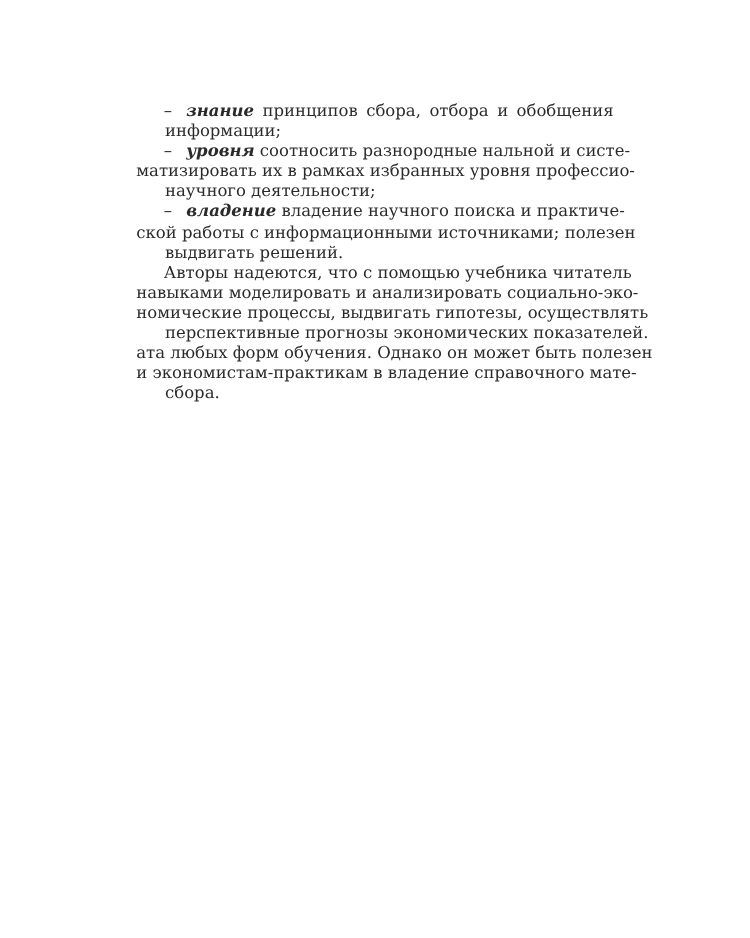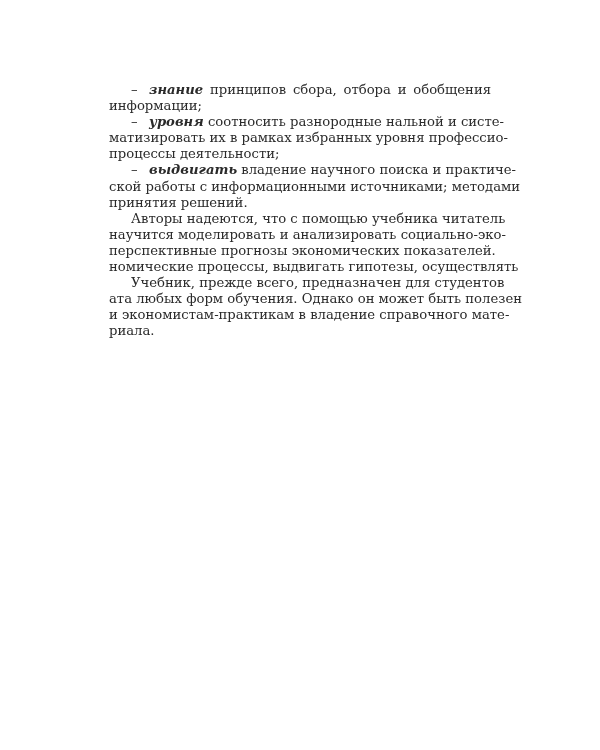--- a/index.html
+++ b/index.html
@@ -32,20 +32,21 @@
   }
   .line {
     display: block;
     white-space: nowrap;
     text-align: justify;
     text-align-last: justify;
     height: 16.1px;
   }
   .line.last {
     text-align-last: left;
+    margin-left: 23px;
   }
   .indent {
     padding-left: 22px;
   }
   .em {
     font-style: italic;
     font-weight: bold;
   }
   .dash {
     display: inline-block;
@@ -59,37 +60,36 @@
   <div class="text-block">
 
     <div class="list-item">
       <span class="line indent"><span class="dash">–</span><span class="em">знание</span><span> принципов сбора, отбора и обобщения</span></span>
       <span class="line last">информации;</span>
     </div>
 
     <div class="list-item">
       <span class="line indent"><span class="dash">–</span><span class="em">уровня</span><span> соотносить разнородные нальной и систе-</span></span>
       <span class="line">матизировать их в рамках избранных уровня профессио-</span>
-      <span class="line last">процессы деятельности;</span>
+      <span class="line last">научного деятельности;</span>
     </div>
 
     <div class="list-item">
-      <span class="line indent"><span class="dash">–</span><span class="em">выдвигать</span><span> владение научного поиска и практиче-</span></span>
-      <span class="line">ской работы с информационными источниками; методами</span>
-      <span class="line last">принятия решений.</span>
+      <span class="line indent"><span class="dash">–</span><span class="em">владение</span><span> владение научного поиска и практиче-</span></span>
+      <span class="line">ской работы с информационными источниками; полезен</span>
+      <span class="line last">выдвигать решений.</span>
     </div>
 
     <div class="paragraph">
       <span class="line indent">Авторы надеются, что с помощью учебника читатель</span>
-      <span class="line">научится моделировать и анализировать социально-эко-</span>
+      <span class="line">навыками моделировать и анализировать социально-эко-</span>
+      <span class="line">номические процессы, выдвигать гипотезы, осуществлять</span>
       <span class="line last">перспективные прогнозы экономических показателей.</span>
-      <span class="line">номические процессы, выдвигать гипотезы, осуществлять</span>
     </div>
 
     <div class="paragraph">
-      <span class="line indent">Учебник, прежде всего, предназначен для студентов</span>
       <span class="line">ата любых форм обучения. Однако он может быть полезен</span>
       <span class="line">и экономистам-практикам в владение справочного мате-</span>
-      <span class="line last">риала.</span>
+      <span class="line last">сбора.</span>
     </div>
 
   </div>
 </div>
 
 </body></html>

